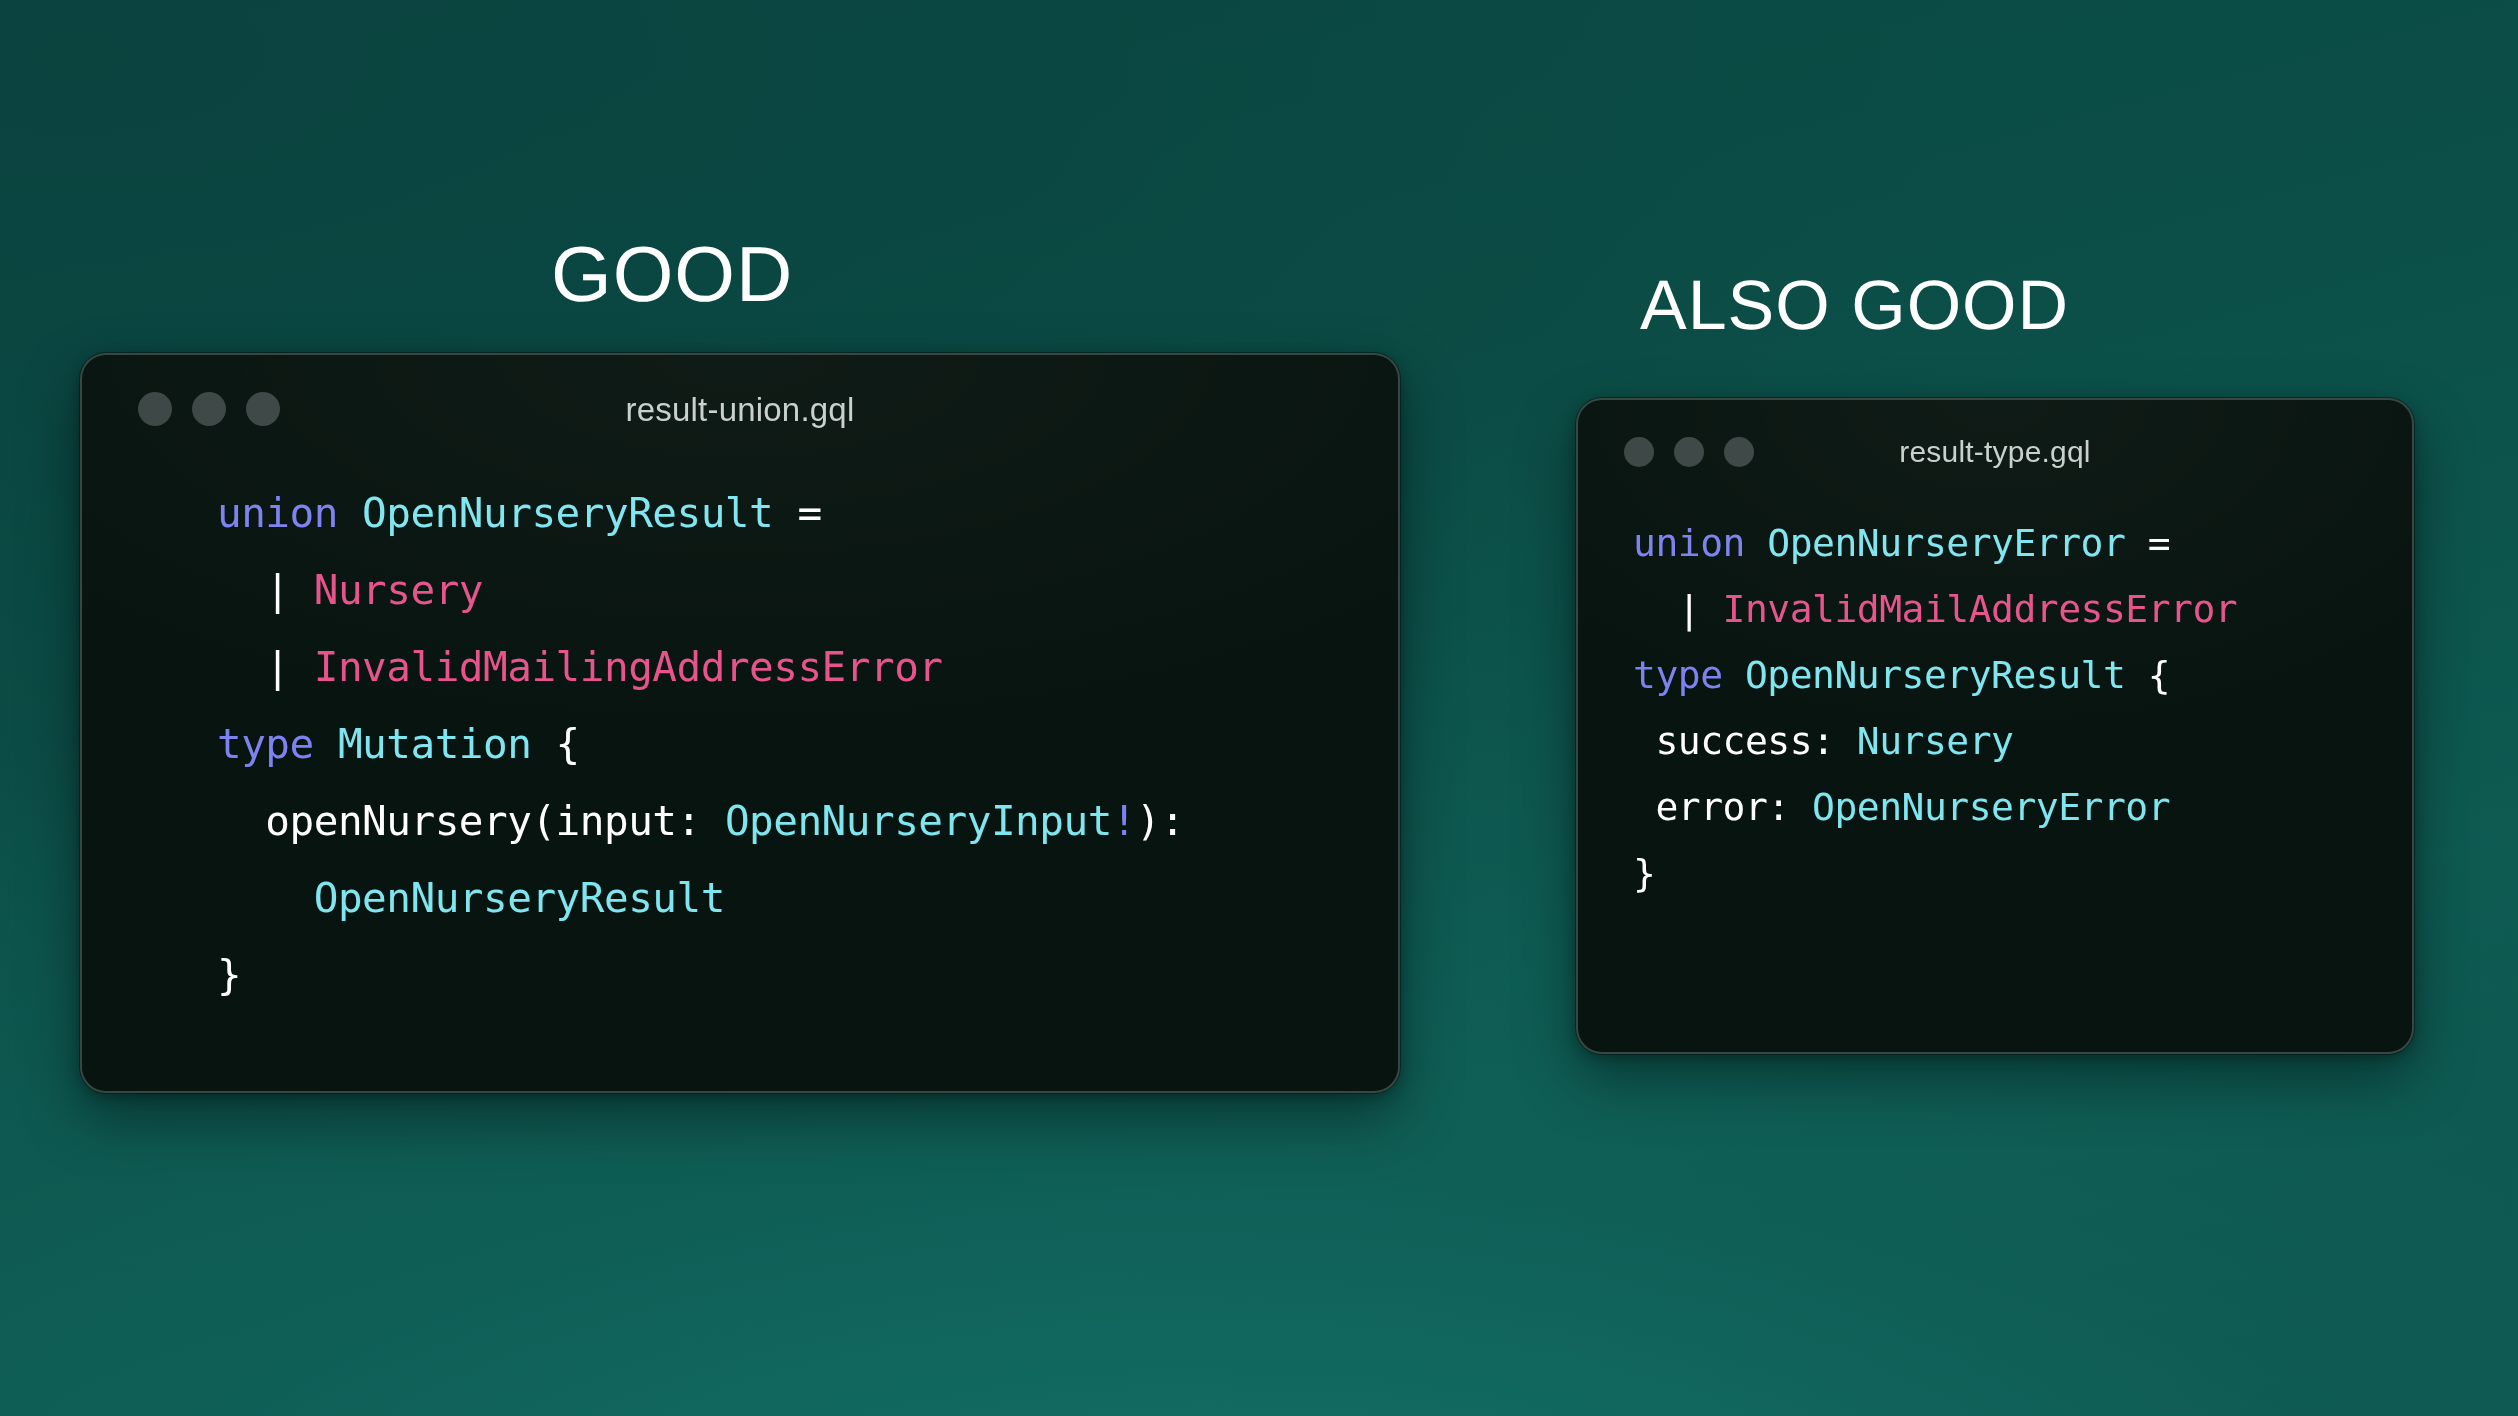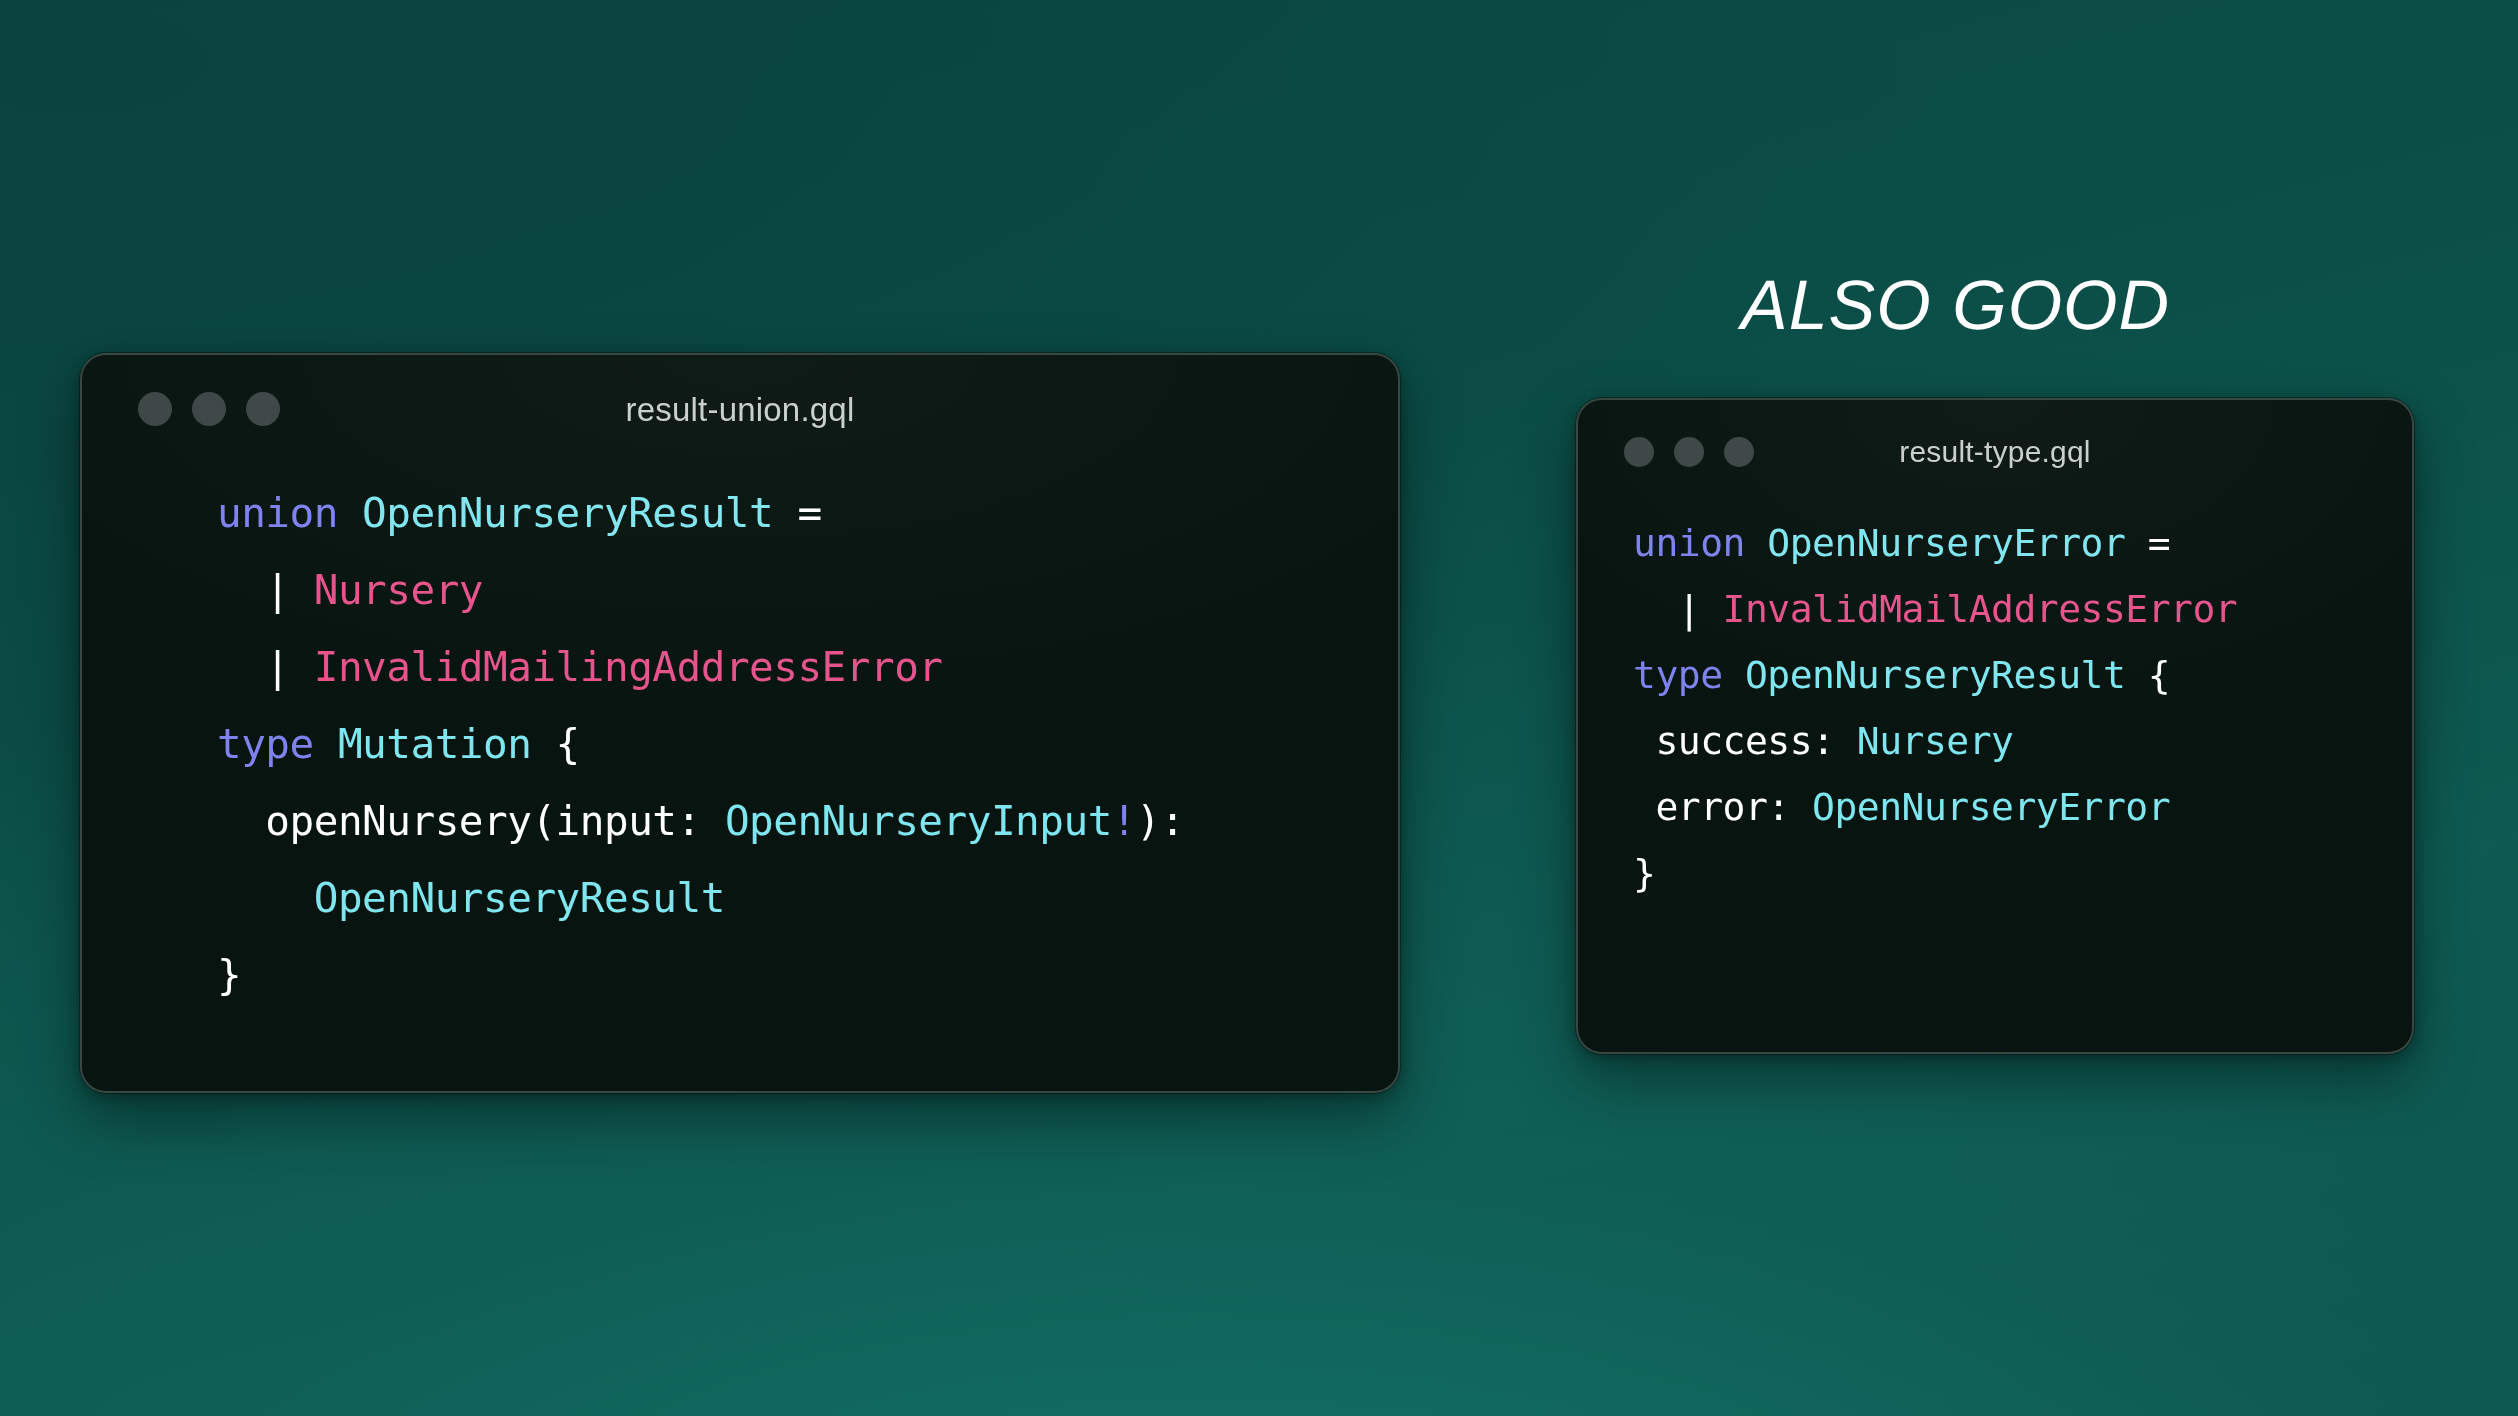--- a/index.html
+++ b/index.html
@@ -18,21 +18,21 @@
   
   .heading {
     position:absolute;
     color:#ffffff;
     font-weight:400;
     letter-spacing:1px;
     white-space:nowrap;
     text-rendering:geometricPrecision;
   }
   #heading-good  { left:551px; top:229px; font-size:78px; }
-  #heading-also  { left:1741px; top:265px; font-size:70px;font-style:italic; }
+  #heading-also  { left:1640px; top:265px; font-size:70px; }
 
   
   .window {
     position:absolute;
     background:#08140f;
     border-radius:26px;
     border:2px solid rgba(150,170,165,0.34);
     box-shadow:
       0 0 0 1px rgba(0,0,0,0.35),
       0 26px 60px rgba(0,0,0,0.40),
@@ -84,20 +84,21 @@
   .tok-err  { color:#e6538b; }
   .tok-plain{ color:#ffffff; }
   .tok-bang { color:#7e82ef; }
   .tok-pipe { color:#ffffff; }
 </style>
 </head>
 <body>
 
 <div class="stage">
 
+  <div class="heading" id="heading-good">GOOD</div>
 
   <div class="window" id="window-left">
     <div class="titlebar">
       <div class="dots">
         <span class="dot"></span>
         <span class="dot"></span>
         <span class="dot"></span>
       </div>
       <div class="filename">result-union.gql</div>
     </div>

